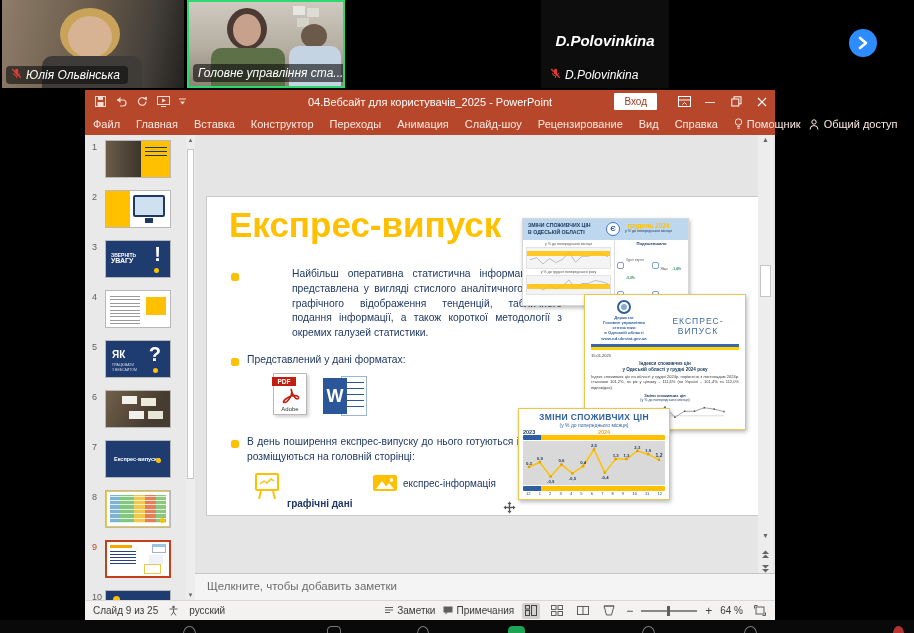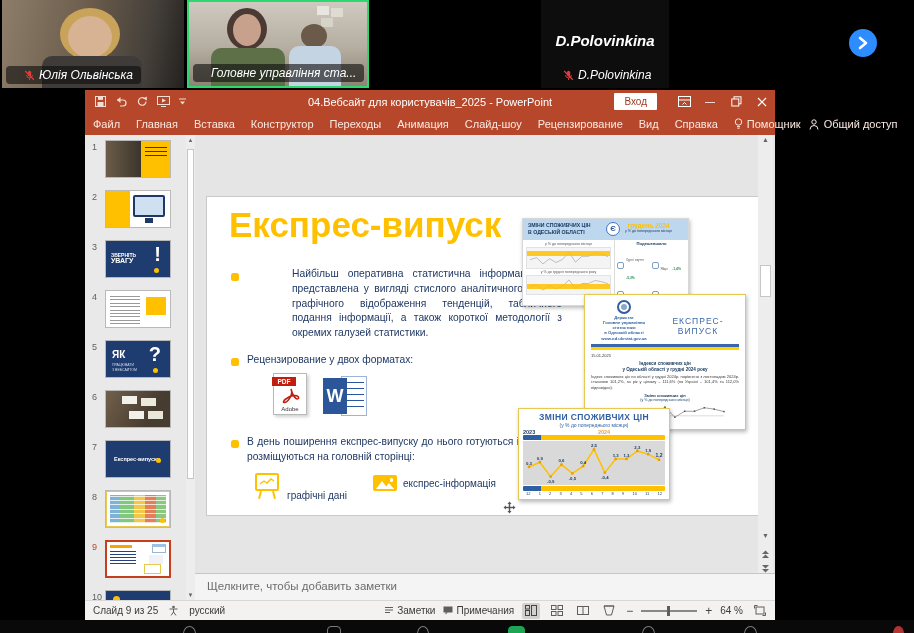--- a/index.html
+++ b/index.html
@@ -14,22 +14,22 @@
   .vid{position:absolute;inset:0;}
   .t1 .vid{background:linear-gradient(100deg,#8d7d69 0%,#6b5c4c 45%,#45403a 78%,#23211f 100%);}
   .t2 .vid{background:linear-gradient(180deg,#cfc9c0 0%,#b4ada0 55%,#8d8475 100%);}
   .t3 .vid{background:linear-gradient(90deg,#5b5148 0%,#4a423b 38%,#191919 52%,#121212 100%);}
   .t4 .vid{background:#0d0d0d;}
   .t5 .vid{background:linear-gradient(180deg,#cdc3b2 0%,#bdb19e 60%,#a4english96 100%);background:linear-gradient(180deg,#cdc3b2,#a99d8a);}
   .head{position:absolute;border-radius:50%;}
   .torso{position:absolute;border-radius:10px 10px 0 0;}
   .frame{position:absolute;background:#3a3632;border:1px solid #565049;}
   .poster{position:absolute;background:#e8e6e0;box-shadow:14px 2px 0 #dedbd2,4px 12px 0 #d6d3c9;}
-  .namechip{position:absolute;left:4px;bottom:4px;display:flex;align-items:center;gap:4px;
-    background:rgba(15,15,15,.62);border-radius:4px;padding:2px 8px 2px 18px;}
+  .namechip{position:absolute;left:4px;bottom:4px;display:flex;align-items:flex-start;gap:4px;
+    background:rgba(15,15,15,.62);border-radius:4px;padding:2px 8px 2px 5px;}
   .namechip span{color:#fff;font-size:12px;white-space:nowrap;}
   .centername{position:absolute;left:0;right:0;top:32px;text-align:center;color:#fff;
     font-weight:bold;font-size:15px;}
   .nextbtn{position:absolute;left:849px;top:29px;width:28px;height:28px;border-radius:50%;
     background:#2D8CFF;border:none;display:flex;align-items:center;justify-content:center;cursor:pointer;padding:0;}
 
   
   .ppt{position:absolute;left:85px;top:90px;width:690px;height:530px;background:#E6E6E6;}
   .titlebar{position:absolute;left:0;top:0;right:0;height:23px;background:#B7472A;
     display:flex;align-items:center;color:#fff;}
@@ -218,21 +218,21 @@
         <svg width="11" height="11" viewBox="0 0 11 11">
             <rect x="4" y="0.8" width="3.2" height="5.6" rx="1.6" fill="#e23b3b"></rect>
             <path d="M2.6 5a2.9 2.9 0 0 0 5.8 0" stroke="#e23b3b" fill="none" stroke-width="1"></path>
             <line x1="5.6" y1="8" x2="5.6" y2="10" stroke="#e23b3b" stroke-width="1"></line>
             <line x1="1.2" y1="1" x2="9.8" y2="9.8" stroke="#e23b3b" stroke-width="1.3"></line>
           </svg>
         <span>Юлія  Ольвінська</span>
       </div>
     </div>
 
-    <div class="tile t2 active" style="left:187px;width:182px;">
+    <div class="tile t2 active" style="left:187px;width:158px;">
       <div class="vid">
         <span class="poster" style="right:38px;top:4px;width:12px;height:9px;"></span>
         <span class="head" style="left:38px;top:6px;width:40px;height:42px;background:#4a3a33;"></span>
         <span class="head" style="left:44px;top:12px;width:28px;height:32px;background:#c7a18c;"></span>
         <span class="torso" style="left:22px;top:46px;width:74px;height:42px;background:#5d7048;"></span>
         <span class="head" style="left:112px;top:22px;width:26px;height:24px;background:#6b5a4a;"></span>
         <span class="torso" style="left:100px;top:44px;width:52px;height:44px;background:#c5d4e2;"></span>
       </div>
       <div class="namechip">
         <span>Головне управління ста...</span>
@@ -449,21 +449,21 @@
 
     <div class="editor">
       <div class="canvas">
 
         <div class="s-title">Експрес-випуск</div>
 
         <span class="bullet" style="left:24px;top:76px;"></span>
         <div class="btext" style="left:40px;top:70px;width:270px;margin-left:45px;">Найбільш оперативна статистична інформація, яка представлена у вигляді стислого аналітичного огляду, графічного відображення тенденцій, табличного подання інформації, а також короткої методології з окремих галузей статистики.</div>
 
         <span class="bullet" style="left:24px;top:161px;"></span>
-        <div class="btext" style="left:40px;top:156px;width:270px;">Рецензирование у двох форматах:</div>
+        <div class="btext" style="left:40px;top:156px;width:270px;">Представлений у дані форматах:</div>
 
         <div class="pdfic">
           <span class="pdfband">PDF</span>
           <svg class="pdfswirl" width="20" height="18" viewBox="0 0 20 18">
               <path d="M10 2c3 6-4 14-7 13.5-2.5-.5 4-6.5 10-7 4-.3 5.5 2 4 3.2-1.6 1.2-5.5-2.5-7-9.7z" fill="none" stroke="#C11E0F" stroke-width="1.6"></path>
             </svg>
           <span class="pdfbrand">Adobe</span>
         </div>
         <div class="wordic">
           <span class="wpage"></span>
@@ -473,21 +473,21 @@
         <span class="bullet" style="left:24px;top:243px;"></span>
         <div class="btext" style="left:40px;top:238px;width:272px;">В день поширення експрес-випуску до нього готуються і розміщуються на головній сторінці:</div>
 
         <div class="easel">
           <svg width="16" height="8" viewBox="0 0 16 8">
               <polyline points="1,6 5,3 8,5 12,1 15,3" fill="none" stroke="#FFC000" stroke-width="1.4"></polyline>
             </svg>
         </div>
         <span class="leg" style="left:52px;transform:rotate(14deg);"></span>
         <span class="leg" style="left:66px;transform:rotate(-14deg);"></span>
-        <div class="ilabel" style="left:80px;top:293px;">графічні дані</div>
+        <div class="ilabel" style="left:80px;top:301px;font-weight:bold;">графічні дані</div>
 
         <div class="picic">
           <span class="mtn"></span>
           <span class="mtn2"></span>
           <span class="sun"></span>
         </div>
         <div class="ilabel" style="left:196px;top:281px;">експрес-інформація</div>
 
         <div class="card ig">
           <div class="ig-head">

